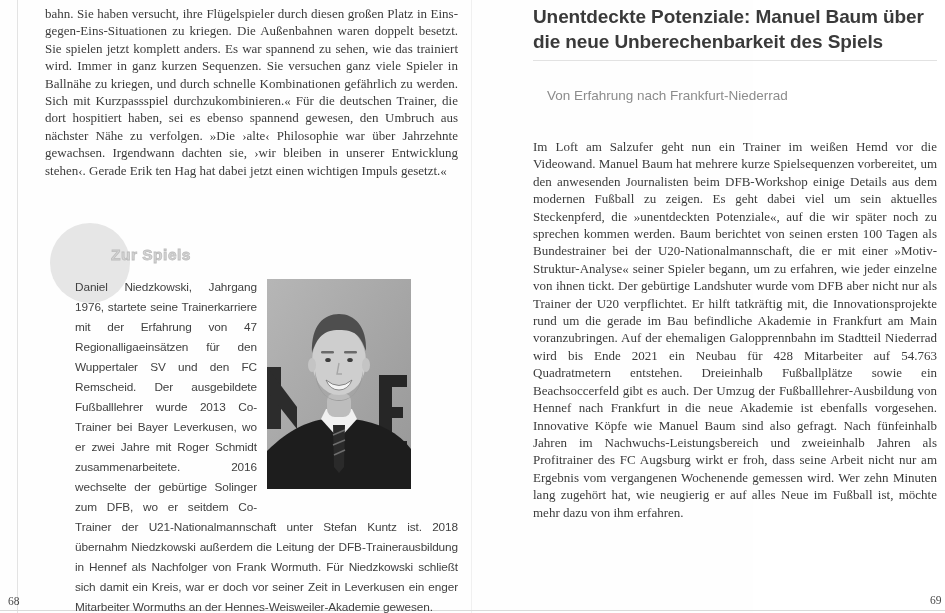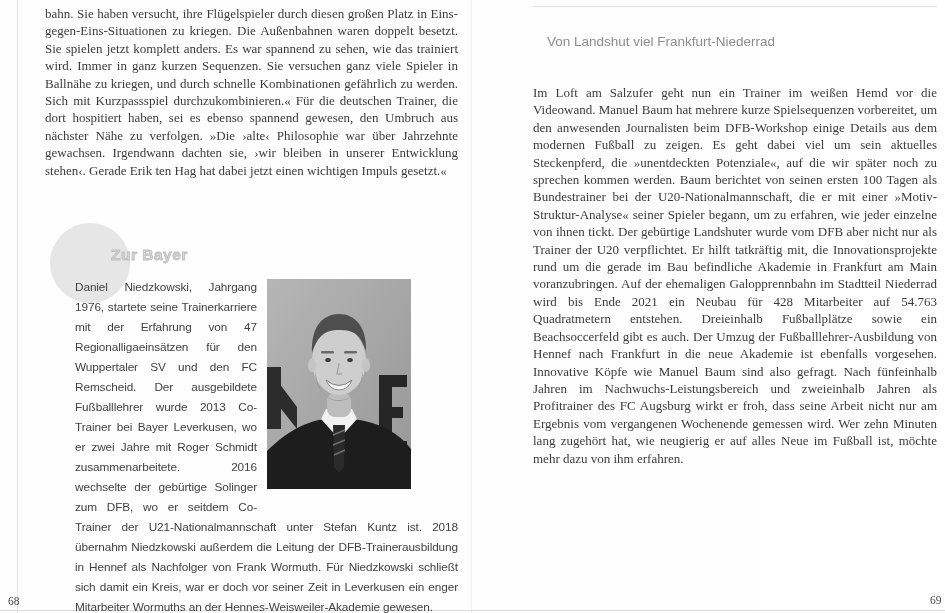--- a/index.html
+++ b/index.html
@@ -72,21 +72,21 @@
 
 <div class="spread">
 
   <div class="edge-line left"></div>
   <div class="edge-line gutter"></div>
   <div class="bottom-line"></div>
 
   <div class="left-body">bahn. Sie haben versucht, ihre Flügelspieler durch diesen großen Platz in Eins-gegen-Eins-Situationen zu kriegen. Die Außenbahnen waren doppelt besetzt. Sie spielen jetzt komplett anders. Es war spannend zu sehen, wie das trainiert wird. Immer in ganz kurzen Sequenzen. Sie versuchen ganz viele Spieler in Ballnähe zu kriegen, und durch schnelle Kombinationen gefährlich zu werden. Sich mit Kurzpassspiel durchzukombinieren.« Für die deutschen Trainer, die dort hospitiert haben, sei es ebenso spannend gewesen, den Umbruch aus nächster Nähe zu verfolgen. »Die ›alte‹ Philosophie war über Jahrzehnte gewachsen. Irgendwann dachten sie, ›wir bleiben in unserer Entwicklung stehen‹. Gerade Erik ten Hag hat dabei jetzt einen wichtigen Impuls gesetzt.«</div>
 
   <div class="zp-circle"></div>
-  <div class="zp-label">Zur Bayer</div>
+  <div class="zp-label">Zur Spiels</div>
 
   <div class="bio">
     <span class="photo-wrap">
       <svg viewBox="0 0 144 210" preserveAspectRatio="none" role="img">
         <defs>
           <linearGradient id="phbg" x1="0" y1="0" x2="1" y2="1">
             <stop offset="0" stop-color="#b6b6b6"></stop>
             <stop offset="1" stop-color="#979797"></stop>
           </linearGradient>
         </defs>
@@ -128,22 +128,23 @@
 
         <path d="M59,101 Q72,112 85,101 Q81,111 72,111 Q63,111 59,101 Z" fill="#f4f4f4" stroke="#6f6f6f" stroke-width="0.8"></path>
       </svg>
     </span><span>Daniel Niedzkowski, Jahrgang 1976, startete seine Trainerkarriere mit der Erfahrung von 47 Regionalligaeinsätzen für den Wuppertaler SV und den FC Remscheid. Der ausgebildete Fußballlehrer wurde 2013 Co-Trainer bei Bayer Leverkusen, wo er zwei Jahre mit Roger Schmidt zusammenarbeitete. 2016 wechselte der gebürtige Solinger zum DFB, wo er seitdem Co-Trainer der U21-Nationalmannschaft unter Stefan Kuntz ist. 2018 übernahm Niedzkowski außerdem die Leitung der DFB-Trainerausbildung in Hennef als Nachfolger von Frank Wormuth. Für Niedzkowski schließt sich damit ein Kreis, war er doch vor seiner Zeit in Leverkusen ein enger Mitarbeiter Wormuths an der Hennes-Weisweiler-Akademie gewesen.</span>
   </div>
 
   <div class="footer-left-num">68</div>
   <div class="footer-left-title">DIE SANFTE REVOLUTION: DANIEL NIEDZKOWSKI UND DIE NEUE FUSSBALLLEHRER-AUSBILDUNG</div>
 
   <div class="right-page">
+    <div class="headline">Unentdeckte Potenziale: Manuel Baum über die neue Unberechenbarkeit des Spiels</div>
     <div class="headline-rule"></div>
-    <div class="kicker">Von Landshut viel Frankfurt-Niederrad</div>
+    <div class="kicker">Von Erfahrung nach Frankfurt-Niederrad</div>
     <div class="right-body">
       <p>Im Loft am Salzufer geht nun ein Trainer im weißen Hemd vor die Videowand. Manuel Baum hat mehrere kurze Spielsequenzen vorbereitet, um den anwesenden Journalisten beim DFB-Workshop einige Details aus dem modernen Fußball zu zeigen. Es geht dabei viel um sein aktuelles Steckenpferd, die »unentdeckten Potenziale«, auf die wir später noch zu sprechen kommen werden. Baum berichtet von seinen ersten 100 Tagen als Bundestrainer bei der U20-Nationalmannschaft, die er mit einer »Motiv-Struktur-Analyse« seiner Spieler begann, um zu erfahren, wie jeder einzelne von ihnen tickt. Der gebürtige Landshuter wurde vom DFB aber nicht nur als Trainer der U20 verpflichtet. Er hilft tatkräftig mit, die Innovationsprojekte rund um die gerade im Bau befindliche Akademie in Frankfurt am Main voranzubringen. Auf der ehemaligen Galopprennbahn im Stadtteil Niederrad wird bis Ende 2021 ein Neubau für 428 Mitarbeiter auf 54.763 Quadratmetern entstehen. Dreieinhalb Fußballplätze sowie ein Beachsoccerfeld gibt es auch. Der Umzug der Fußballlehrer-Ausbildung von Hennef nach Frankfurt in die neue Akademie ist ebenfalls vorgesehen. Innovative Köpfe wie Manuel Baum sind also gefragt. Nach fünfeinhalb Jahren im Nachwuchs-Leistungsbereich und zweieinhalb Jahren als Profitrainer des FC Augsburg wirkt er froh, dass seine Arbeit nicht nur am Ergebnis vom vergangenen Wochenende gemessen wird. Wer zehn Minuten lang zugehört hat, wie neugierig er auf alles Neue im Fußball ist, möchte mehr dazu von ihm erfahren.</p>
     </div>
   </div>
 
   <div class="footer-right-num">69</div>
 
 </div>
 
 </body></html>

